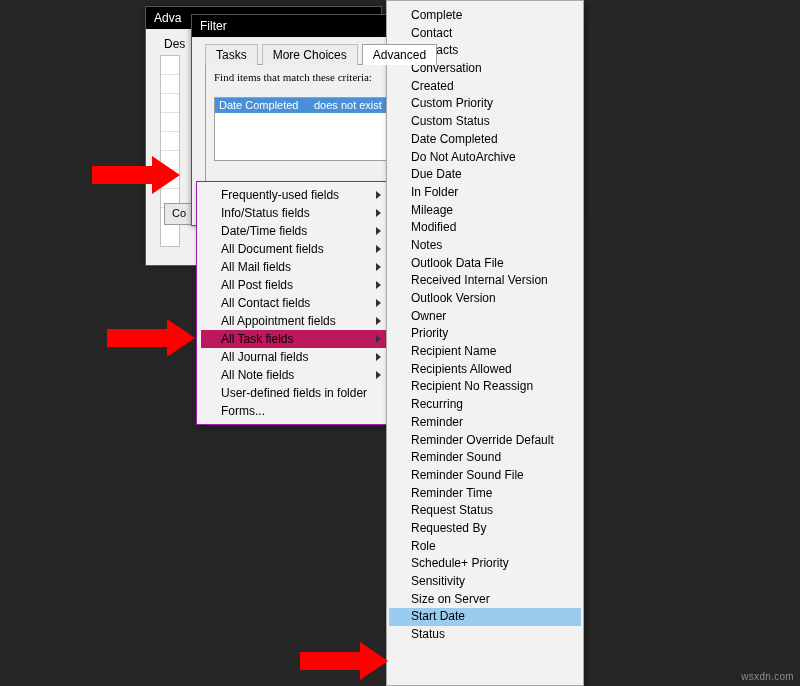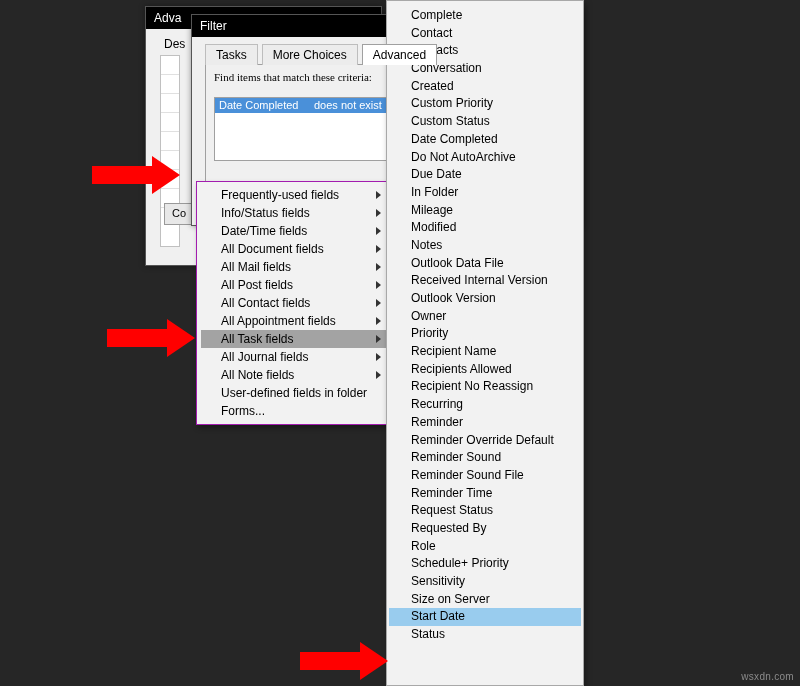--- a/index.html
+++ b/index.html
@@ -135,21 +135,21 @@
     border: 1px solid #a21caf;
     box-shadow: 2px 3px 5px rgba(0,0,0,.35);
     padding: 4px;
   }
   .menu1 .mi {
     display: flex; justify-content: space-between; align-items: center;
     height: 18px; line-height: 18px;
     padding: 0 6px 0 20px;
     font-size: 12px;
   }
-  .menu1 .mi.sel { background: #a3a3a3; }
+  .menu1 .mi.sel { background: #be185d; }
   .chev {
     width: 0; height: 0;
     border-top: 4px solid transparent;
     border-bottom: 4px solid transparent;
     border-left: 5px solid #333;
   }
 
   
   .menu2 {
     position: absolute;

